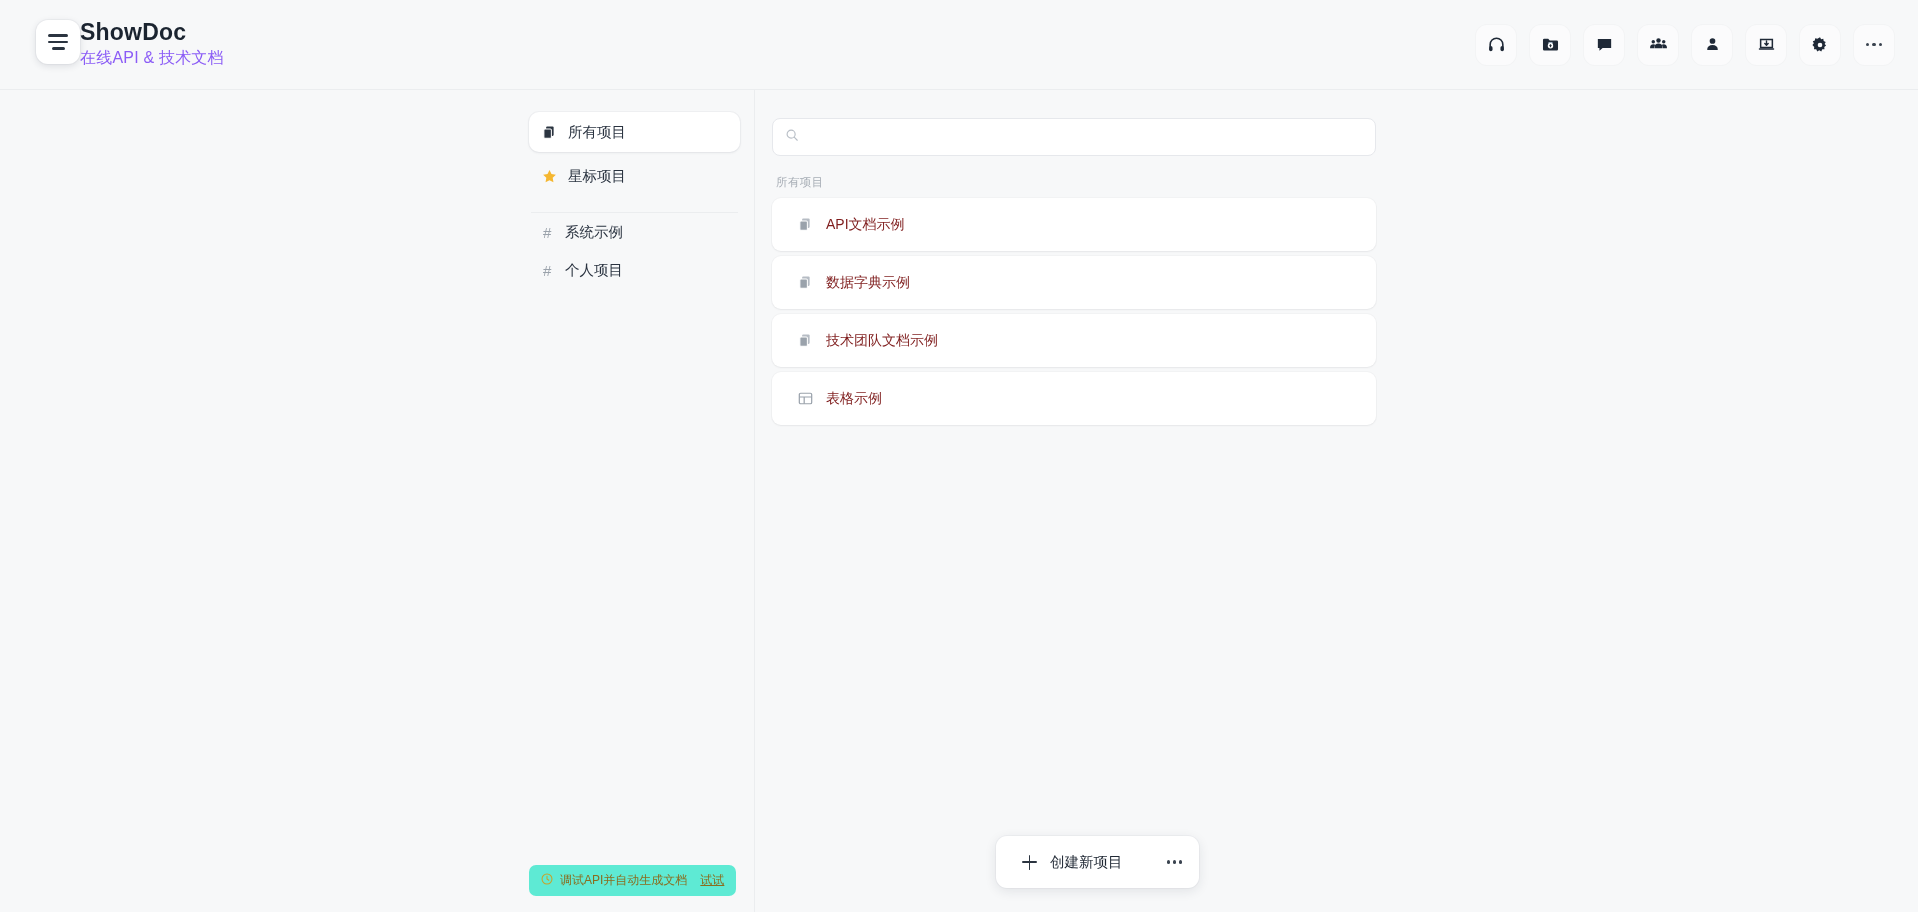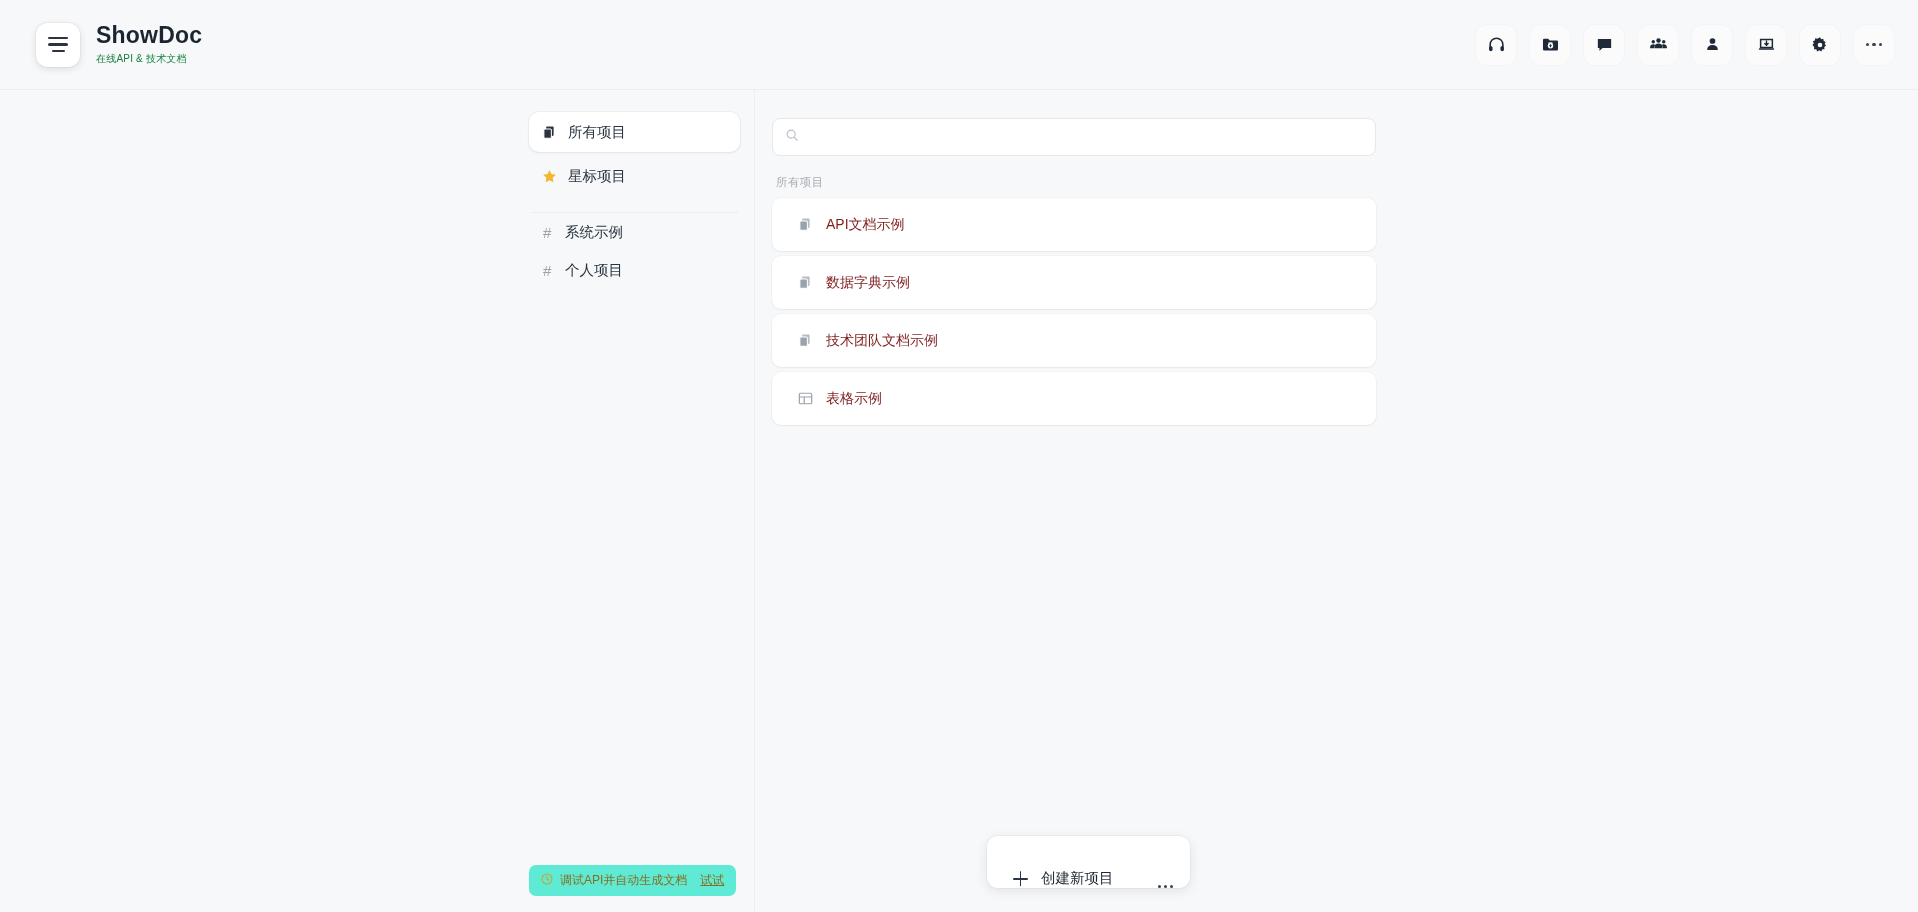--- a/index.html
+++ b/index.html
@@ -17,21 +17,21 @@
   .header {
     position: relative;
     height: 90px;
     background: #f7f8f9;
     border-bottom: 1px solid #ebedef;
     display: flex;
     align-items: center;
     justify-content: space-between;
     padding: 0 24px 0 36px;
   }
-  .brand { display: flex; align-items: center; gap: 16px; }
+  .brand { display: flex; }
   .brand-logo {
     width: 44px; height: 44px;
     background: #ffffff;
     border-radius: 12px;
     box-shadow: 0 2px 7px rgba(30,40,60,0.13), 0 0 0 1px rgba(30,40,60,0.035);
     display: flex; align-items: center; justify-content: center;
     flex-direction: column; gap: 4px;
     flex: none;
   }
   .brand-logo i {
@@ -45,22 +45,22 @@
   .brand-logo i:nth-child(3) { width: 13px; }
   .brand-text { display: flex; flex-direction: column; gap: 3px; }
   .brand-title {
     font-size: 23px;
     font-weight: bold;
     letter-spacing: .2px;
     color: #1b2430;
     line-height: 1.1;
   }
   .brand-sub {
-    font-size: 10px;
-    color: #15803d;
+    font-size: 16px;
+    color: #8b5cf6;
     letter-spacing: .2px;
   }
 
   .header-actions { display: flex; align-items: center; gap: 14px; }
   .icon-btn {
     width: 40px; height: 40px;
     border-radius: 11px;
     background: #fbfbfc;
     border: none;
     display: flex; align-items: center; justify-content: center;
@@ -183,24 +183,24 @@
     margin-bottom: 5px;
     cursor: pointer;
     box-shadow: 0 1px 2px rgba(30,40,60,0.055), 0 0 0 1px rgba(30,40,60,0.022);
   }
   .proj-card .ico { width: 16px; height: 16px; flex: none; display:flex; align-items:center; justify-content:center; }
   .proj-card .name { font-size: 14px; color: #7f1d1d; }
 
   
   .create-bar {
     position: absolute;
-    left: 232px;
+    left: 241px;
     bottom: 24px;
     display: flex;
-    align-items: flex-end;
+    align-items: center;
     background: #ffffff;
     border-radius: 11px;
     box-shadow: 0 3px 12px rgba(30,40,60,0.10), 0 0 0 1px rgba(30,40,60,0.03);
     height: 52px;
   }
   .create-btn {
     display: flex; align-items: center; gap: 13px;
     padding: 0 27px 0 26px;
     border: none; background: transparent;
     cursor: pointer;

